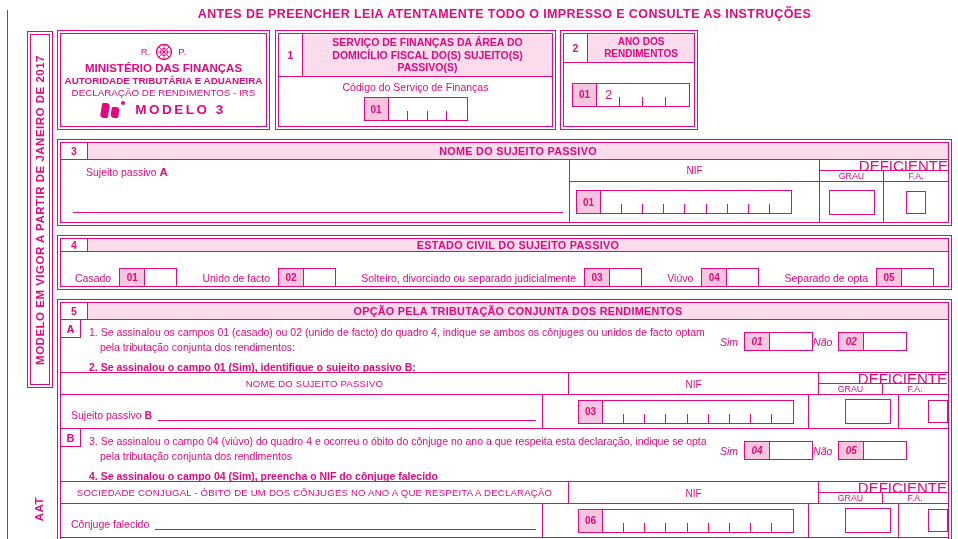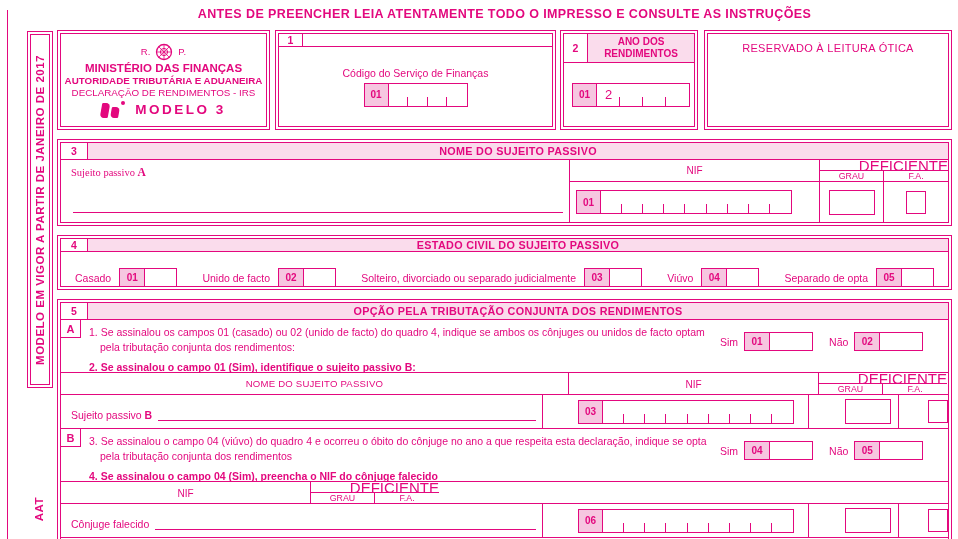--- a/index.html
+++ b/index.html
@@ -81,36 +81,36 @@
   .rt-body{flex:1;display:flex;}
   .rt-nifcell{width:250px;border-right:1px solid var(--mag);display:flex;align-items:center;padding-left:6px;}
   .rt-graucell{width:64px;border-right:1px solid var(--mag);display:flex;align-items:center;justify-content:center;}
   .rt-facell{flex:1;display:flex;align-items:center;justify-content:center;}
   .grau-box{width:46px;height:25px;border:1.2px solid var(--mag);background:#fff;}
   .fa-box{width:20px;height:23px;border:1.2px solid var(--mag);background:#fff;}
   
   .sec3 .inner{display:flex;flex-direction:column;height:81px;}
   .sec3-body{flex:1;display:flex;}
   .sec3-left{width:508px;position:relative;}
-  .sp-label{position:absolute;left:10px;top:6px;font-family:Liberation Serif, serif;}
+  .sp-label{position:absolute;left:25px;top:6px;}
   .sp-label b{font-size:11.5px;}
   .sp-line{position:absolute;left:12px;right:6px;bottom:9px;border-bottom:1.2px solid var(--mag);}
   .sec3 .rt{flex:1;}
   
   .sec4 .inner{display:flex;flex-direction:column;height:49px;}
   .ec-row{flex:1;display:flex;align-items:center;justify-content:space-between;padding:16px 14px;}
   .ec-item{display:flex;align-items:center;gap:8px;}
   
   .sec5 .inner{display:flex;flex-direction:column;height:252px;}
   .blk{display:flex;}
   .blk-letter{width:20px;height:18px;border-right:1px solid var(--mag);border-bottom:1px solid var(--mag);display:flex;align-items:center;justify-content:center;font-weight:bold;font-size:11px;flex:none;}
   .blk-text{flex:1;padding:5px 0 0 8px;line-height:1.45;}
   .blk-cont{padding-left:11px;}
   .blk-l2{margin-top:5px;font-weight:bold;}
-  .blk-opts{width:228px;display:flex;gap:16px;align-items:flex-start;padding-top:12px;flex:none;}
+  .blk-opts{width:228px;display:flex;align-items:flex-start;padding-top:12px;flex:none;font-style:italic;}
   .opt{display:flex;align-items:center;gap:6px;}
   .blkA{height:52px;}
   .blkB{height:52px;}
   
   .tbl{display:flex;flex-direction:column;border-top:1px solid var(--mag);border-bottom:1px solid var(--mag);}
   .tbl-head{display:flex;height:22px;border-bottom:1px solid var(--mag);}
   .tbl-namehead{width:508px;display:flex;align-items:center;justify-content:center;font-size:9.6px;border-right:1px solid var(--mag);letter-spacing:.2px;}
   .tbl-body{display:flex;height:34px;gap:29px;}
   .tbl-namecell{width:508px;border-right:1px solid var(--mag);display:flex;align-items:flex-end;padding:0 6px 7px 10px;}
   .wline{flex:1;border-bottom:1.2px solid var(--mag);margin-left:6px;height:13px;}
@@ -165,20 +165,21 @@
           </span>
           <span class="model-label">MODELO 3</span>
         </div>
       </div>
     </div>
 
     <div class="svc-box dbox">
       <div class="inner">
         <div class="bx-head">
           <div class="bx-num">1</div>
+          <div class="bx-title">SERVIÇO DE FINANÇAS DA ÁREA DO DOMICÍLIO FISCAL DO(S) SUJEITO(S) PASSIVO(S)</div>
         </div>
         <div class="bx-body">
           <div>Código do Serviço de Finanças</div>
           <span class="slotbox">
             <span class="slot-code">01</span>
             <span class="slot-cells" style="width:78px;">
                 <span class="tickcell"></span>
                 <span class="tickcell"></span>
                 <span class="tickcell"></span>
                 <span class="tickcell"></span>
@@ -202,25 +203,20 @@
                 <span class="tickcell"></span>
                 <span class="tickcell"></span>
                 <span class="tickcell"></span>
                 <span class="tickcell"></span>
               </span>
           </span>
         </div>
       </div>
     </div>
 
-    <div class="optical-box dbox">
-      <div class="inner">
-        <span>RESERVADO À LEITURA ÓTICA</span>
-      </div>
-    </div>
   </div>
 
   <div class="section sec3 dbox">
     <div class="inner">
       <div class="sec-header">
         <div class="sec-num">3</div>
         <div class="sec-title">NOME DO SUJEITO PASSIVO</div>
       </div>
       <div class="sec3-body">
         <div class="sec3-left">
@@ -411,20 +407,21 @@
             <span class="cb cb-wide">
               <span class="cb-code">05</span>
                 <span class="cb-box"></span>
             </span>
           </span>
         </div>
       </div>
 
       <div class="tbl tblC">
         <div class="tbl-head">
+          <div class="tbl-namehead">SOCIEDADE CONJUGAL - ÓBITO DE UM DOS CÔNJUGES NO ANO A QUE RESPEITA A DECLARAÇÃO</div>
           <div class="rt-head sec5-tbl-rt-head" style="flex:1;border-bottom:none;">
             <div class="rt-nif">NIF</div>
             <div class="rt-def">
               <div class="rt-def-top">DEFICIENTE</div>
               <div class="rt-def-bot">
                 <div class="rt-grau">GRAU</div>
                 <div class="rt-fa">F.A.</div>
               </div>
             </div>
           </div>

